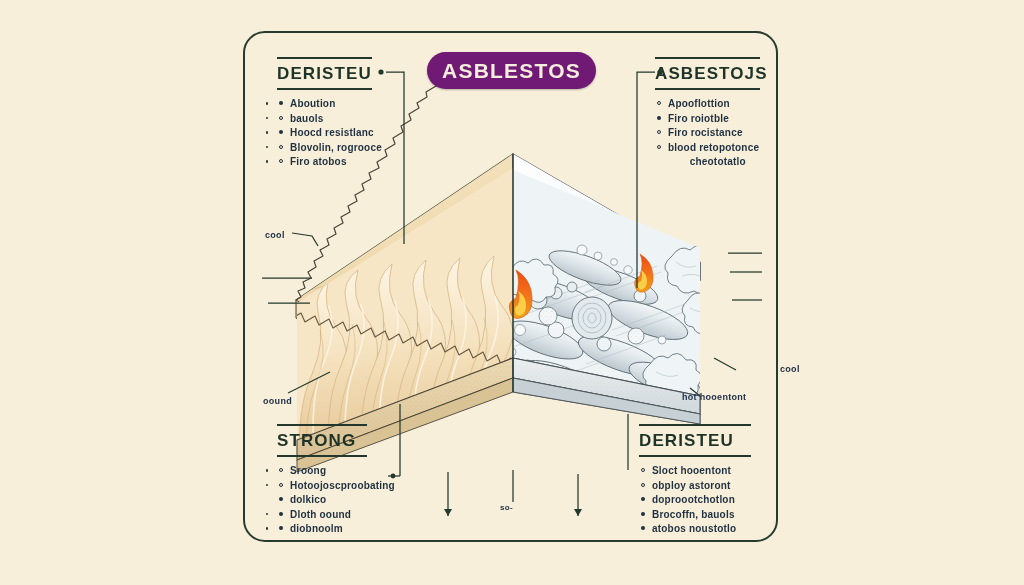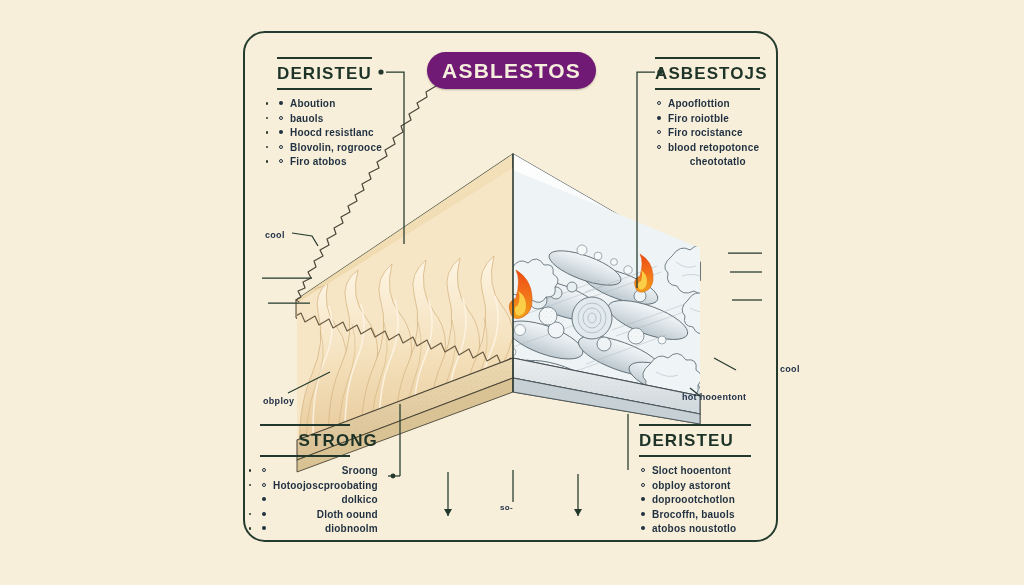--- a/index.html
+++ b/index.html
@@ -71,21 +71,21 @@
     width:4px;height:4px;border-radius:50%;
   }
   .block li.solid .bul{background:#1f3040;}
   .block li.hollow .bul{background:transparent;border:1.1px solid #1f3040;box-sizing:border-box;}
   .block li.cont{padding-left:13px;text-align:center;}
 
   .blk-tl{left:277px;top:57px;}
   .blk-tl .hdr-rule{width:95px;}
   .blk-tr{left:655px;top:57px;}
   .blk-tr .hdr-rule{width:105px;}
-  .blk-bl{left:260px;top:424px;text-align:right;}
+  .blk-bl{left:277px;top:424px;}
   .blk-bl .hdr-rule{width:90px;}
   .blk-br{left:639px;top:424px;}
   .blk-br .hdr-rule{width:112px;}
 
   
   .minidot{position:absolute;left:-11px;top:5px;width:2.4px;height:2.4px;background:#2a3a2f;border-radius:50%;}
 
   
   .cap{
     position:absolute;
@@ -422,18 +422,18 @@
     <ul>
       <li class="hollow"><span class="bul"></span><span>Sloct  hooentont</span></li>
       <li class="hollow"><span class="bul"></span><span>obploy astoront</span></li>
       <li class="solid"><span class="bul"></span><span>doproootchotlon</span></li>
       <li class="solid"><span class="bul"></span><span>Brocoffn, bauols</span></li>
       <li class="solid"><span class="bul"></span><span>atobos noustotlo</span></li>
     </ul>
   </div>
 
   <div class="cap cap-ootio">cool</div>
-  <div class="cap cap-porot">obploy</div>
+  <div class="cap cap-porot">oound</div>
   <div class="cap cap-cool">cool</div>
   <div class="cap cap-hot">hot hooentont</div>
   <div class="cap cap-so">so-</div>
 
 </div>
 
 </body></html>

